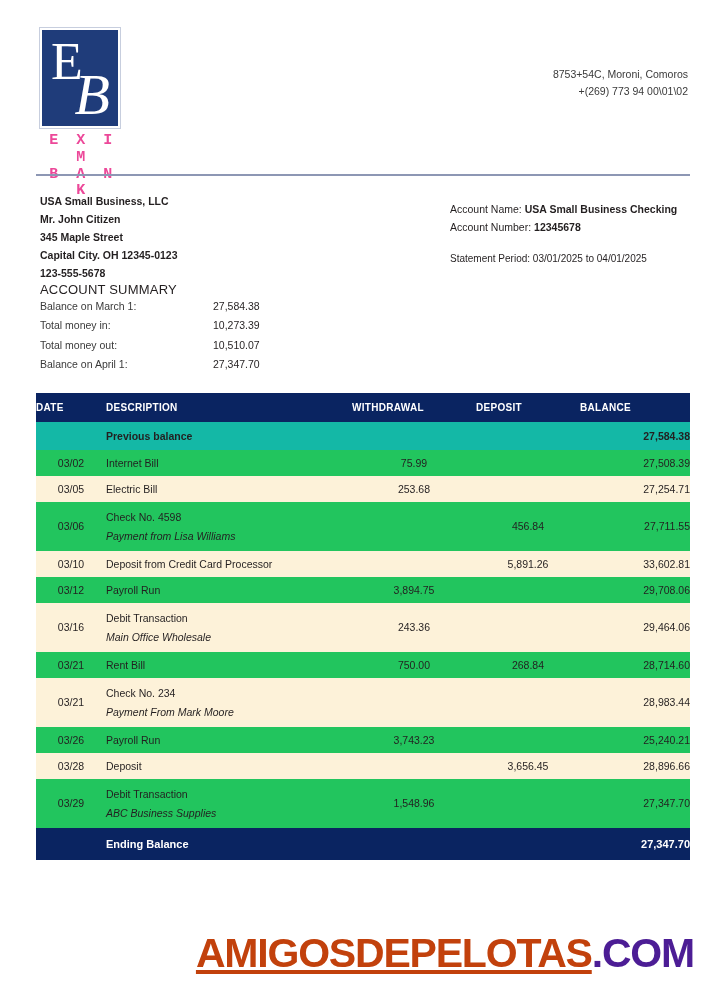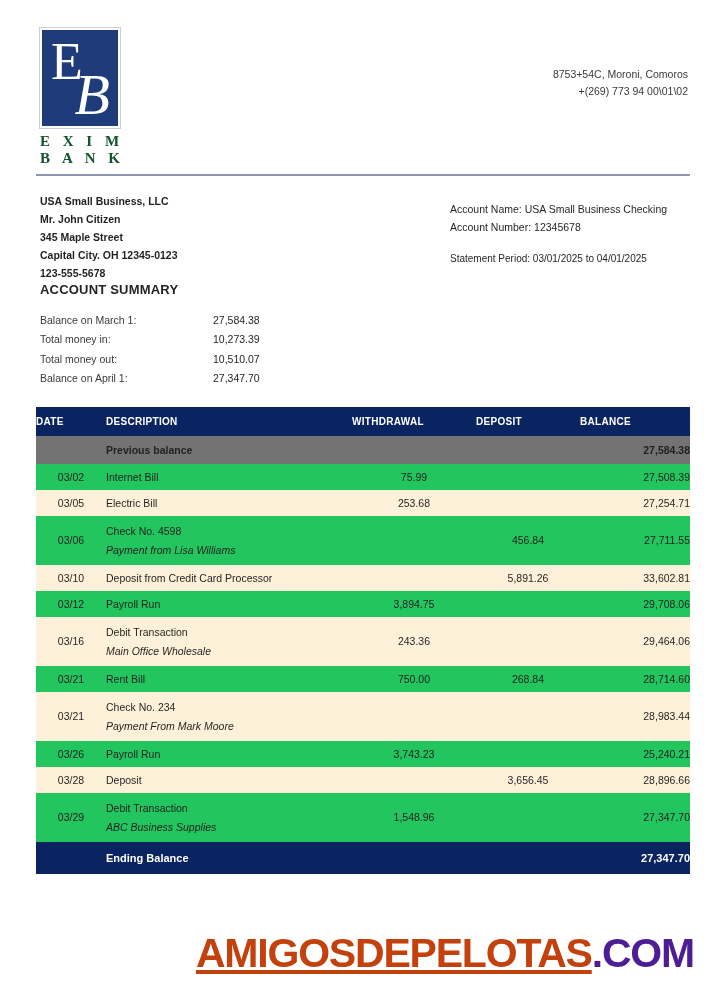--- a/index.html
+++ b/index.html
@@ -53,27 +53,27 @@
     bottom: 2px;
     font-family: "Liberation Serif", serif;
     font-style: italic;
     font-size: 58px;
     color: #ffffff;
     line-height: 1;
   }
 
   .logo-wordmark {
     margin-top: 5px;
-    font-family: Liberation Serif, serif;
+    font-family: Liberation Mono, monospace;
     font-weight: bold;
     font-size: 15px;
-    color: #14532d;
+    color: #ec4899;
     letter-spacing: 4.5px;
     line-height: 1.12;
-    text-align: left;
+    text-align: center;
   }
 
   .bank-contact {
     position: absolute;
     right: 32px;
     top: 66px;
     text-align: right;
     font-size: 10.5px;
     color: #3a3a3a;
     line-height: 1.65;
@@ -103,30 +103,29 @@
   }
 
   .acct-details {
     position: absolute;
     left: 450px;
     top: 24px;
     font-size: 10.5px;
     line-height: 1.72;
     color: #231f20;
   }
-  .acct-details .strong { font-weight: normal; }
+  .acct-details .strong { font-weight: bold; }
   .acct-period { margin-top: 14px; font-size: 10px; }
 
   
   .summary { padding: 8px 32px 0 40px; }
   .summary h2 {
     font-size: 13px;
-    font-weight: bold;
+    font-weight: normal;
     letter-spacing: 0.2px;
-    margin-bottom: 14px;
     color: #231f20;
   }
   .summary-line {
     display: flex;
     font-size: 10.5px;
     line-height: 1.85;
     color: #3a3a3a;
   }
   .summary-line .lbl { width: 173px; }
   .summary-line .val { color: #231f20; }
@@ -155,21 +154,21 @@
     color: #231f20;
     vertical-align: middle;
     padding: 7px 0;
   }
   td.c-date { text-align: center; padding-left: 4px; padding-right: 4px; }
   td.c-desc { padding-left: 6px; }
   td.c-wd   { text-align: center; padding-right: 14px; }
   td.c-dep  { text-align: center; padding-right: 14px; }
   td.c-bal  { text-align: right; padding-right: 12px; }
 
-  tr.row-prev { background: #737373; }
+  tr.row-prev { background: #14b8a6; }
   tr.row-prev td { font-weight: bold; padding: 8px 0; }
   tr.shade-light { background: #22c55e; }
   tr.shade-cream { background: #FDF2D9; border-radius: 9px; }
 
   tr.tall td { padding: 9px 0; }
   .sub { font-style: italic; display: block; margin-top: 7px; }
 
   tr.row-end { background: #0A2461; margin-top: 32px; }
   tr.row-end td {
     color: #ffffff;

